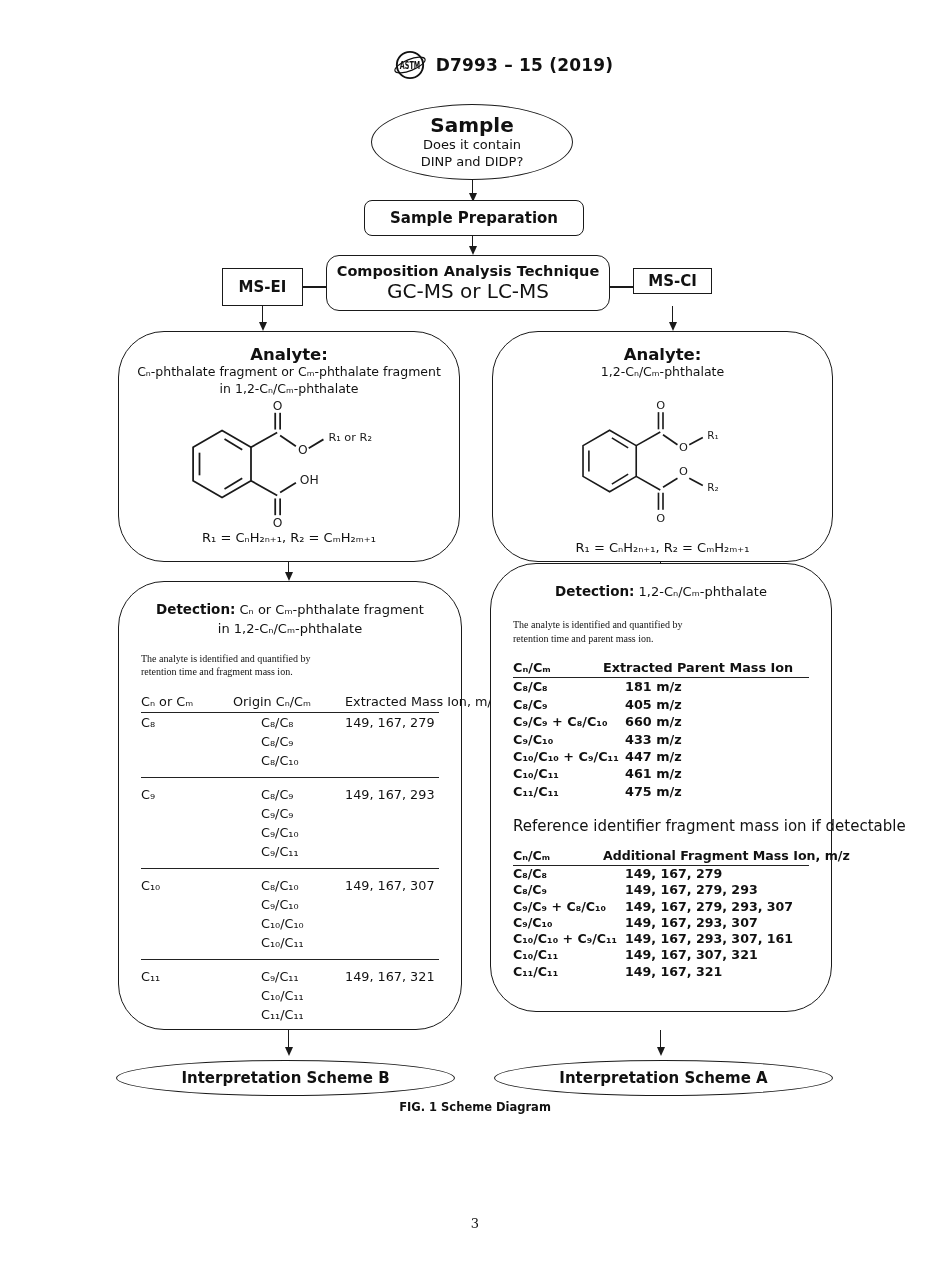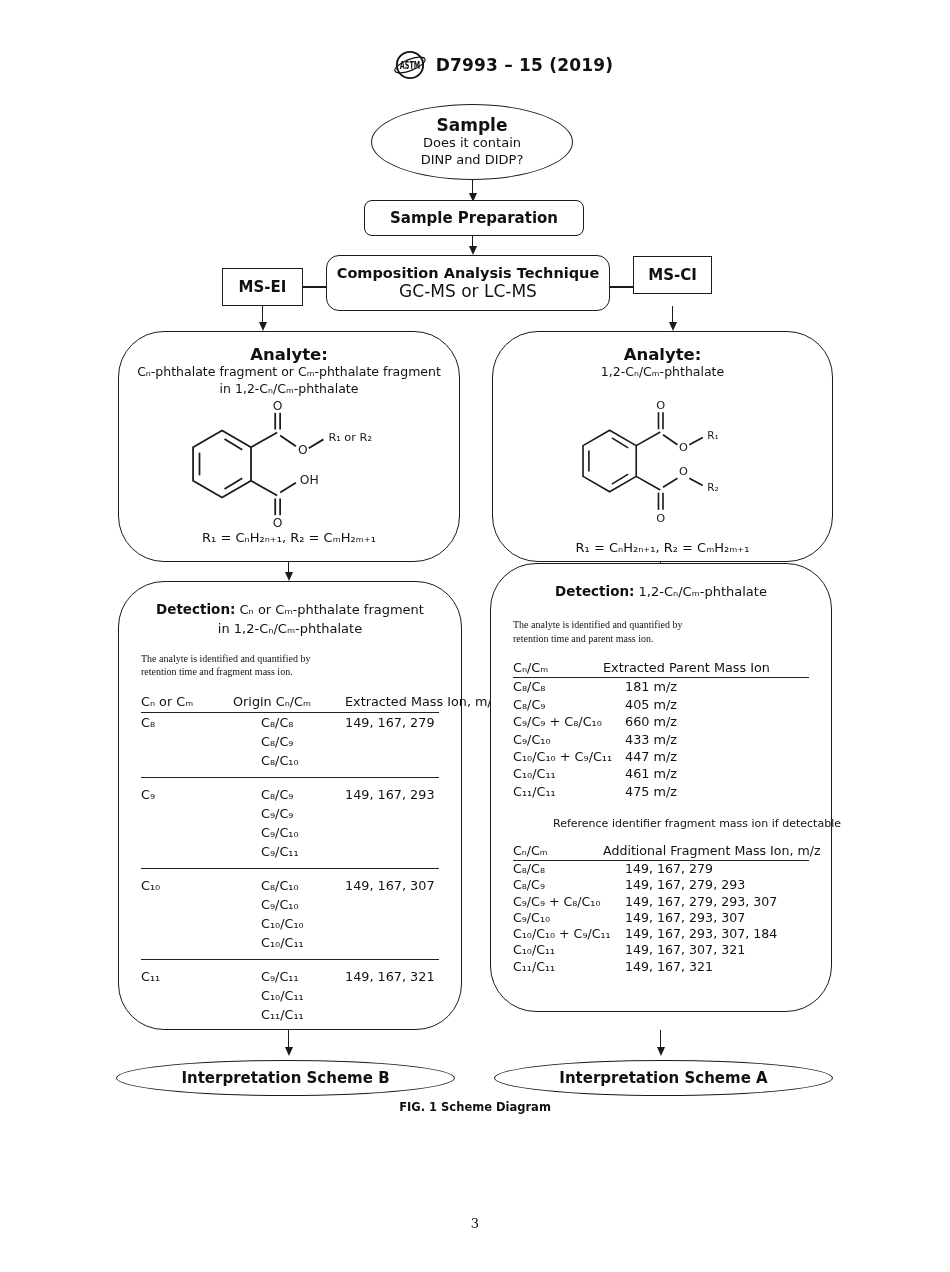--- a/index.html
+++ b/index.html
@@ -13,41 +13,41 @@
         display:flex;flex-direction:column;align-items:center;justify-content:center;text-align:center;}
   .ellipse{border-radius:50%;}
   .biground{border-radius:46px;justify-content:flex-start;}
   
   .varrow{position:absolute;width:9px;display:flex;flex-direction:column;align-items:center;}
   .varrow .line{width:1.6px;background:#1a1a1a;flex:1;}
   .varrow .head{width:0;height:0;border-left:4.5px solid transparent;border-right:4.5px solid transparent;border-top:9px solid #1a1a1a;}
   .hline{position:absolute;height:1.6px;background:#1a1a1a;}
   
   .b{font-weight:bold;}
-  .t17{font-size:17px;} .t15{font-size:15px;} .t145{font-size:14.5px;}
+  .t17{font-size:20px;} .t15{font-size:15px;} .t145{font-size:14.5px;}
   .t13{font-size:13px;line-height:1.3;} .t125{font-size:12.5px;line-height:1.35;}
   .nowrap{white-space:nowrap;}
   
   .det-inner{width:100%;box-sizing:border-box;padding:18px 22px 0 22px;text-align:left;}
   .det-title{text-align:center;font-size:13px;line-height:1.45;}
   .para{margin-top:13px;font-size:10px;line-height:1.38;font-family:Liberation Serif, serif;}
   
   .ltab{margin-top:13px;font-size:12.8px;}
   .lrow{display:flex;line-height:19px;white-space:nowrap;}
   .lc1{width:92px;flex:none;} .lc2{width:112px;flex:none;} .lc3{flex:1;}
   .lc2.ind{padding-left:28px;box-sizing:border-box;}
   .lhead{border-bottom:1.4px solid #222;line-height:20px;}
   .ldiv{border-top:1.4px solid #222;margin:7px 0;height:0;}
   
   .rtab{margin-top:13px;font-size:12.8px;}
-  .rrow{display:flex;line-height:17.4px;white-space:nowrap;}
+  .rrow{display:flex;line-height:17.4px;white-space:nowrap;font-weight:bold;}
   .rc1{width:112px;flex:none;} .rc2{flex:1;}
   .rhead{border-bottom:1.4px solid #222;line-height:19px;}
   .rhead .rc1{width:90px;}
-  .note{margin-top:17px;font-size:11px;margin-left:40px;}
+  .note{margin-top:17px;font-size:15px;}
   .caption{position:absolute;top:1100px;left:0;width:950px;text-align:center;font-size:11.5px;font-weight:bold;}
   .pagenum{position:absolute;top:1216px;left:0;width:950px;text-align:center;
            font-family:"DejaVu Serif","Liberation Serif",serif;font-size:13px;}
   svg text{font-family:"DejaVu Sans","Liberation Sans",sans-serif;}
 </style>
 </head>
 <body>
 
 <div class="page">
 
@@ -83,21 +83,21 @@
   <div class="node" style="left:326px;top:255px;width:284px;height:56px;border-radius:13px;">
     <div class="b t145">Composition Analysis Technique</div>
     <div class="t17">GC-MS or LC-MS</div>
   </div>
 
   <div class="node" style="left:222px;top:268px;width:81px;height:38px;">
     <div class="b t15">MS-EI</div>
   </div>
   <div class="hline" style="left:303px;top:286px;width:23px;"></div>
 
-  <div class="node" style="left:633px;top:256px;width:79px;height:38px;">
+  <div class="node" style="left:633px;top:268px;width:79px;height:26px;">
     <div class="b t15">MS-CI</div>
   </div>
   <div class="hline" style="left:610px;top:286px;width:23px;"></div>
 
   <div class="varrow" style="left:258px;top:306px;height:25px;">
       <div class="line"></div>
       <div class="head"></div>
     </div>
   <div class="varrow" style="left:668px;top:306px;height:25px;">
       <div class="line"></div>
@@ -337,21 +337,21 @@
         <div class="rrow" style="line-height:16.2px;">
             <span class="rc1">C₉/C₉ + C₈/C₁₀</span>
             <span class="rc2">149, 167, 279, 293, 307</span>
           </div>
         <div class="rrow" style="line-height:16.2px;">
             <span class="rc1">C₉/C₁₀</span>
             <span class="rc2">149, 167, 293, 307</span>
           </div>
         <div class="rrow" style="line-height:16.2px;">
             <span class="rc1">C₁₀/C₁₀ + C₉/C₁₁</span>
-            <span class="rc2">149, 167, 293, 307, 184</span>
+            <span class="rc2">149, 167, 293, 307, 161</span>
           </div>
         <div class="rrow" style="line-height:16.2px;">
             <span class="rc1">C₁₀/C₁₁</span>
             <span class="rc2">149, 167, 307, 321</span>
           </div>
         <div class="rrow" style="line-height:16.2px;">
             <span class="rc1">C₁₁/C₁₁</span>
             <span class="rc2">149, 167, 321</span>
           </div>
       </div>

